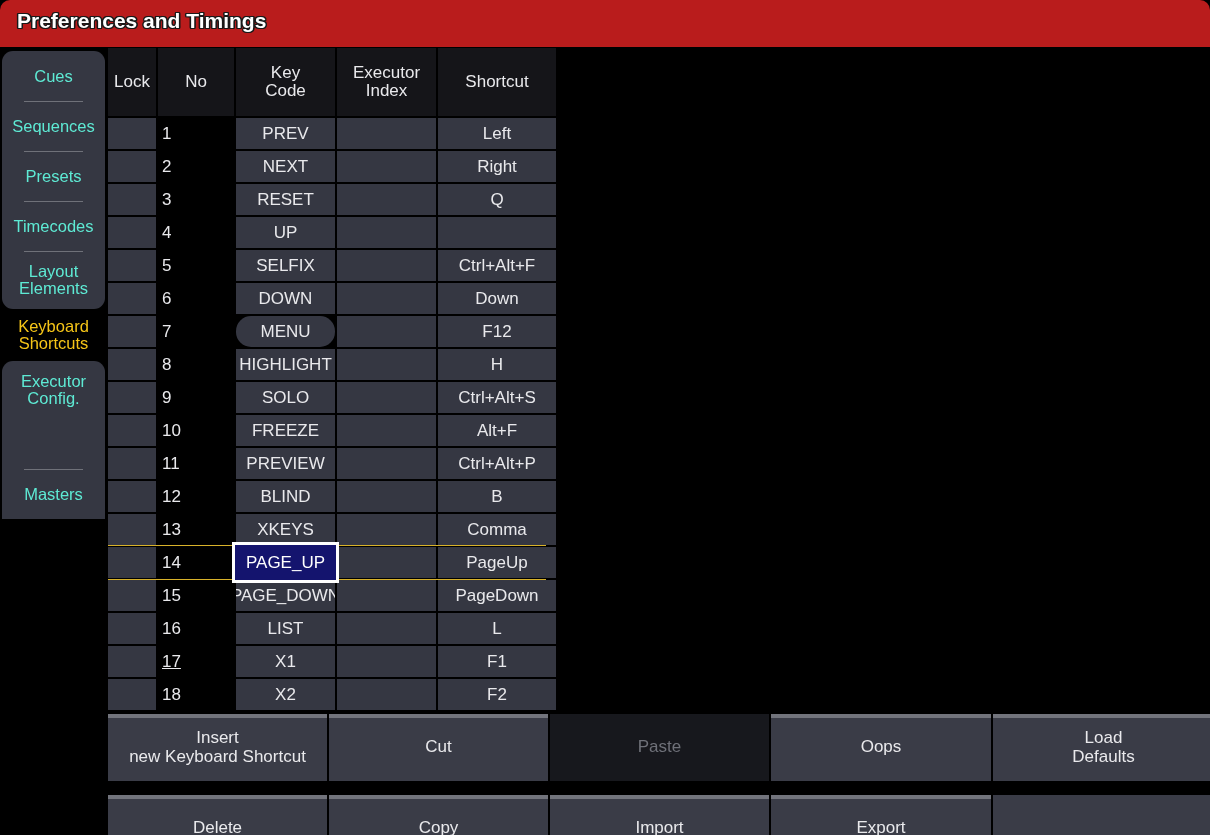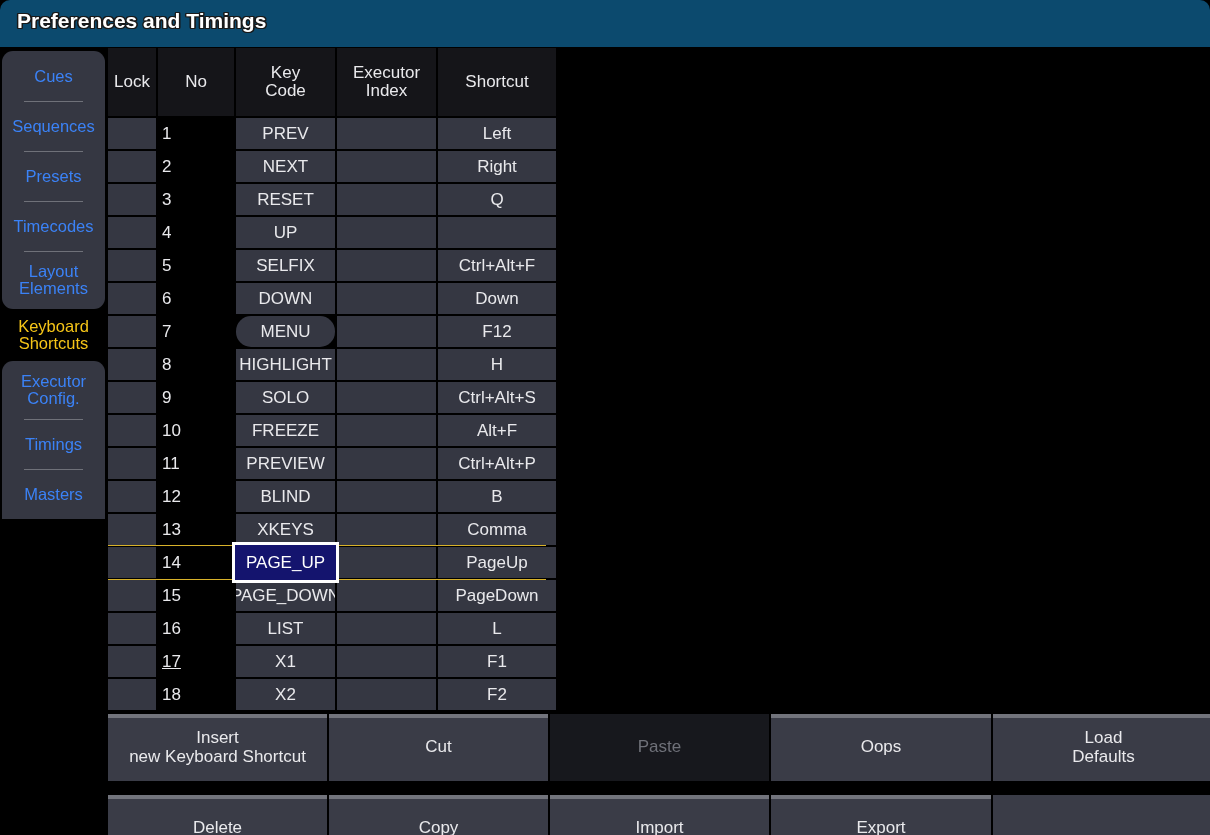--- a/index.html
+++ b/index.html
@@ -7,21 +7,21 @@
     width: 1210px; height: 835px;
     background: #000;
     overflow: hidden;
     font-family: "Liberation Sans", sans-serif;
   }
   #root { position: relative; width: 1210px; height: 835px; background: #000; }
 
   
   .titlebar {
     position: absolute; left: 0; top: 0; width: 1210px; height: 47px;
-    background: #0c4a6e;
+    background: #b91c1c;
     border-top-left-radius: 10px; border-top-right-radius: 10px;
     box-sizing: border-box;
   }
   .title-text {
     position: absolute; left: 17px; top: 9px;
     font-size: 21px; font-weight: bold; color: #ffffff;
     letter-spacing: 0px;
     text-shadow: -1.2px -1.2px 0 #1a1a1a, 1.2px -1.2px 0 #1a1a1a,
                  -1.2px 1.2px 0 #1a1a1a, 1.2px 1.2px 0 #1a1a1a,
                  0 -1.4px 0 #1a1a1a, 0 1.4px 0 #1a1a1a,
@@ -39,21 +39,21 @@
     background: #353742;
     box-sizing: border-box;
   }
   .side-group.top { top: 0px; border-top-left-radius: 11px; border-top-right-radius: 11px;
                     border-bottom-left-radius: 11px; border-bottom-right-radius: 11px; }
   .side-group.bottom { border-top-left-radius: 11px; border-top-right-radius: 11px; }
 
   .side-item {
     position: relative; width: 100%;
     display: flex; align-items: center; justify-content: center;
-    color: #3b82f6; font-size: 16.5px; text-align: center; line-height: 1.02;
+    color: #5eead4; font-size: 16.5px; text-align: center; line-height: 1.02;
     box-sizing: border-box;
   }
   .side-item .sep {
     position: absolute; left: 22px; right: 22px; top: 0; height: 1px; background: #6f7179;
   }
   .side-item.selected {
     background: #000; color: #f5c518; font-weight: normal;
   }
   .side-label { white-space: pre-line; }
 
@@ -151,24 +151,20 @@
         <span class="side-label">Layout
 Elements</span>
       </div>
       <div class="side-item selected" style="position: absolute; left: 2px; width: 103px; top: 262px; height: 52px; z-index: 3;">
         <span class="side-label">Keyboard
 Shortcuts</span>
       </div>
       <div class="side-item" style="position: absolute; left: 2px; width: 103px; top: 314px; height: 58px; z-index: 3;">
         <span class="side-label">Executor
 Config.</span>
-      </div>
-      <div class="side-item" style="position: absolute; left: 2px; width: 103px; top: 372px; height: 50px; z-index: 3;">
-        <div class="sep"></div>
-        <span class="side-label">Timings</span>
       </div>
       <div class="side-item" style="position: absolute; left: 2px; width: 103px; top: 422px; height: 50px; z-index: 3;">
         <div class="sep"></div>
         <span class="side-label">Masters</span>
       </div>
     </div>
 
   <div class="table" id="table">
       <div class="thead">
         <div class="th" style="width: 48px; flex: 0 0 48px;">Lock</div>

